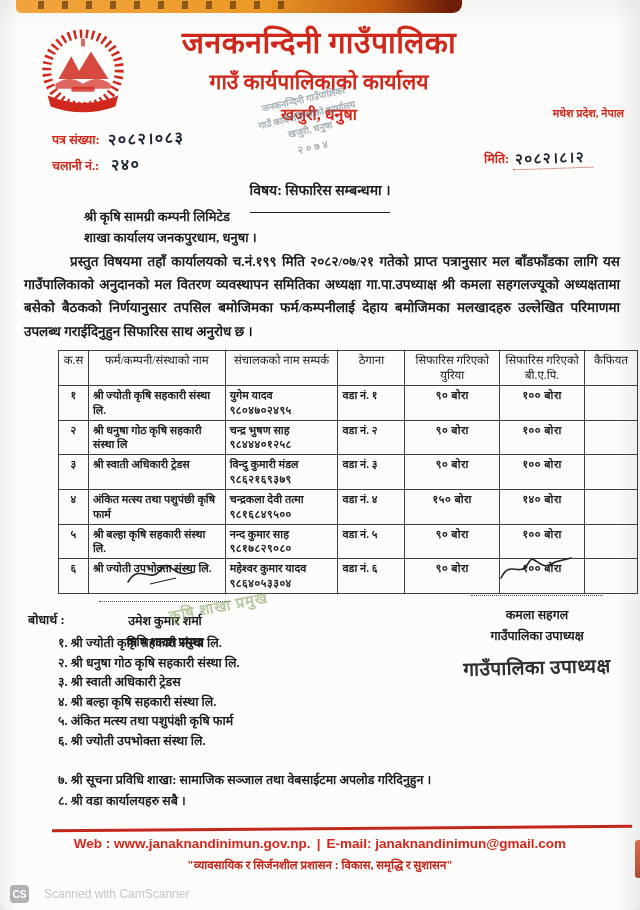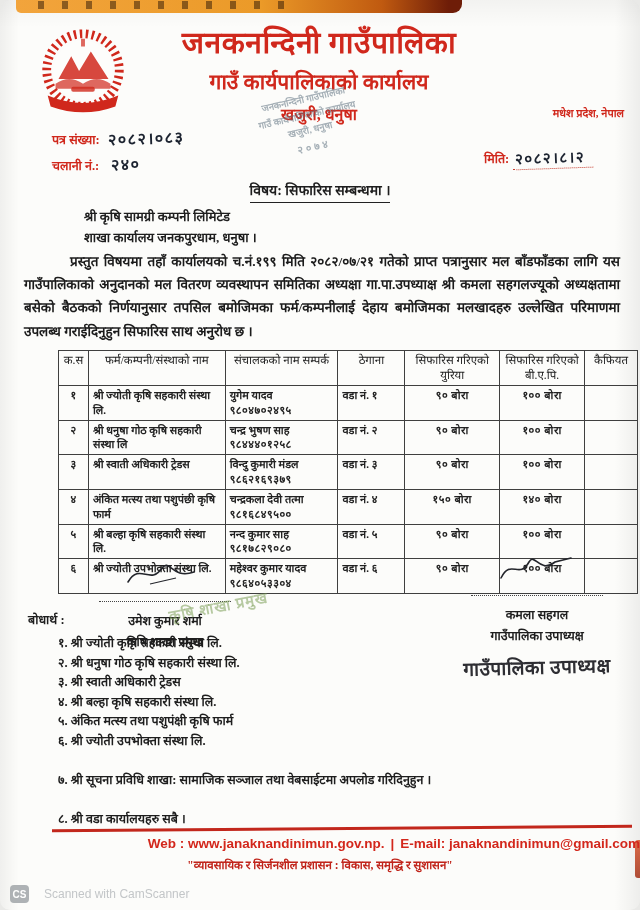--- a/index.html
+++ b/index.html
@@ -49,21 +49,21 @@
   .date-row{position:absolute;left:452px;top:147px;white-space:nowrap;}
   .date-row .hand{font-size:15px;border-bottom:1.5px dotted #c84133;padding:0 8px 1px 2px;}
 
   
   .round-stamp{position:absolute;left:236px;top:92px;width:146px;text-align:center;
     transform:rotate(-13deg);color:var(--stamp-blue);opacity:.55;font-weight:bold;
     font-size:9.5px;line-height:1.65;pointer-events:none;}
   .round-stamp .yr{font-size:10.5px;letter-spacing:3px;}
 
   .subject-wrap{position:absolute;left:0;right:0;top:180px;text-align:center;}
-  .subject-wrap span{font-size:14px;font-weight:bold;border-bottom:1.5px solid #222;padding-bottom:4px;}
+  .subject-wrap span{font-size:14px;font-weight:bold;border-bottom:1.5px solid #222;padding-bottom:14px;}
 
   .addressee{position:absolute;left:84px;top:206px;font-size:13px;font-weight:600;line-height:21px;}
 
   .body-par{position:absolute;left:24px;right:20px;top:250px;font-size:13.5px;font-weight:600;
     line-height:1.72;text-align:justify;text-indent:46px;color:#1b1b1b;}
 
   .tapsil{position:absolute;left:0;right:0;top:330px;text-align:center;}
   .tapsil span{font-size:15px;font-weight:bold;border-bottom:1.5px solid #222;}
 
   
@@ -85,26 +85,26 @@
   .stamp-green{position:absolute;left:168px;top:596px;transform:rotate(-11deg);
     font-size:15px;font-weight:bold;color:var(--stamp-green);white-space:nowrap;letter-spacing:1px;}
   .stamp-dark{margin-top:10px;font-size:19px;font-weight:bold;color:#2e2e33;
     transform:rotate(-1.5deg);letter-spacing:.5px;white-space:nowrap;}
 
   
   .cc-label{position:absolute;left:28px;top:611px;font-size:12.5px;font-weight:bold;}
   .cc-list{position:absolute;left:58px;top:636px;list-style:none;}
   .cc-list li{font-size:12.5px;font-weight:600;line-height:15px;margin-bottom:4.5px;}
   .cc-list li:nth-child(6){margin-bottom:24px;}
-  .cc-list li:nth-child(7){margin-bottom:24px;}
+  .cc-list li:nth-child(7){margin-bottom:6px;}
 
   
   .footer-line{position:absolute;left:52px;right:8px;top:827px;height:2.5px;background:#c2271c;
     transform:rotate(-.45deg);}
-  .footer-web{position:absolute;left:0;right:0;top:836px;text-align:right;
+  .footer-web{position:absolute;left:0;right:0;top:836px;text-align:center;
     font-family:"Liberation Sans","DejaVu Sans",sans-serif;font-size:13.5px;font-weight:bold;color:#d3271c;}
   .footer-web .sep{margin:0 6px;}
   .footer-slogan{position:absolute;left:0;right:0;top:857px;text-align:center;
     font-size:11.5px;font-weight:bold;color:#c0241a;}
 
   
   .camscan{position:absolute;left:10px;top:885px;display:flex;align-items:center;gap:15px;
     font-family:"Liberation Sans","DejaVu Sans",sans-serif;}
   .cs-badge{width:19px;height:18px;border-radius:4px;background:#949a9e;opacity:.75;color:#fff;
     font-size:10px;font-weight:bold;display:flex;align-items:center;justify-content:center;}

